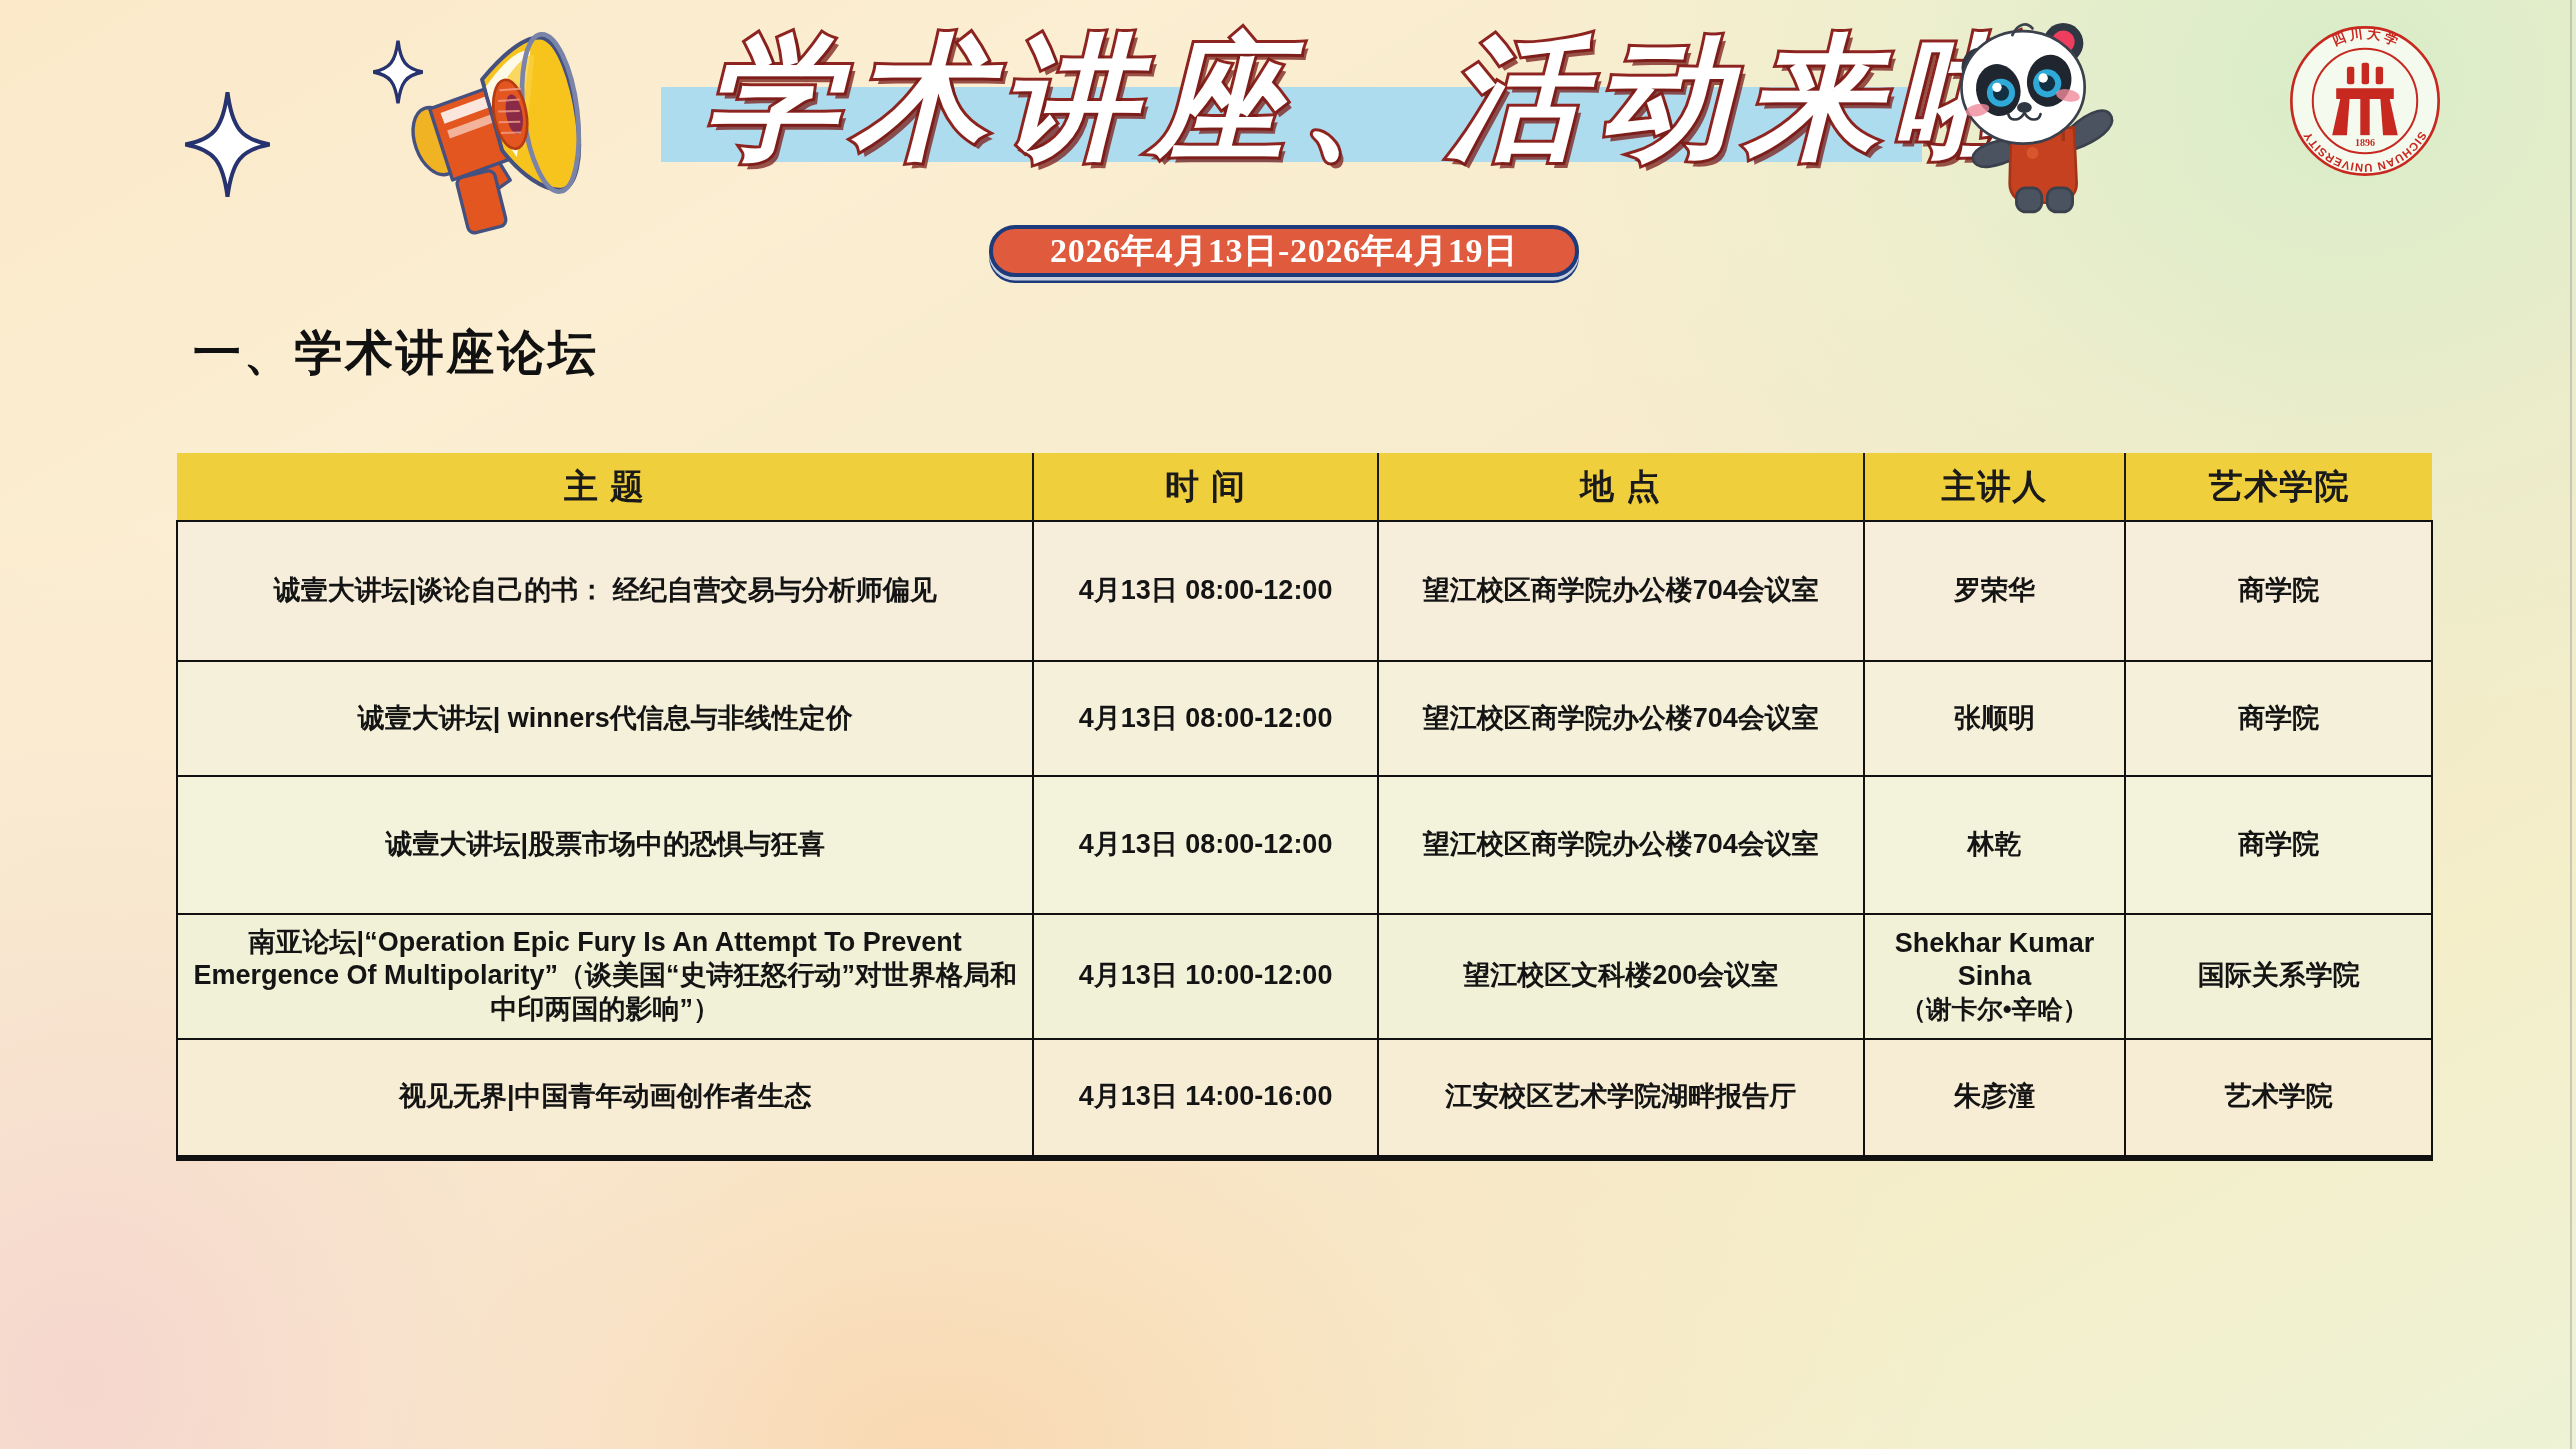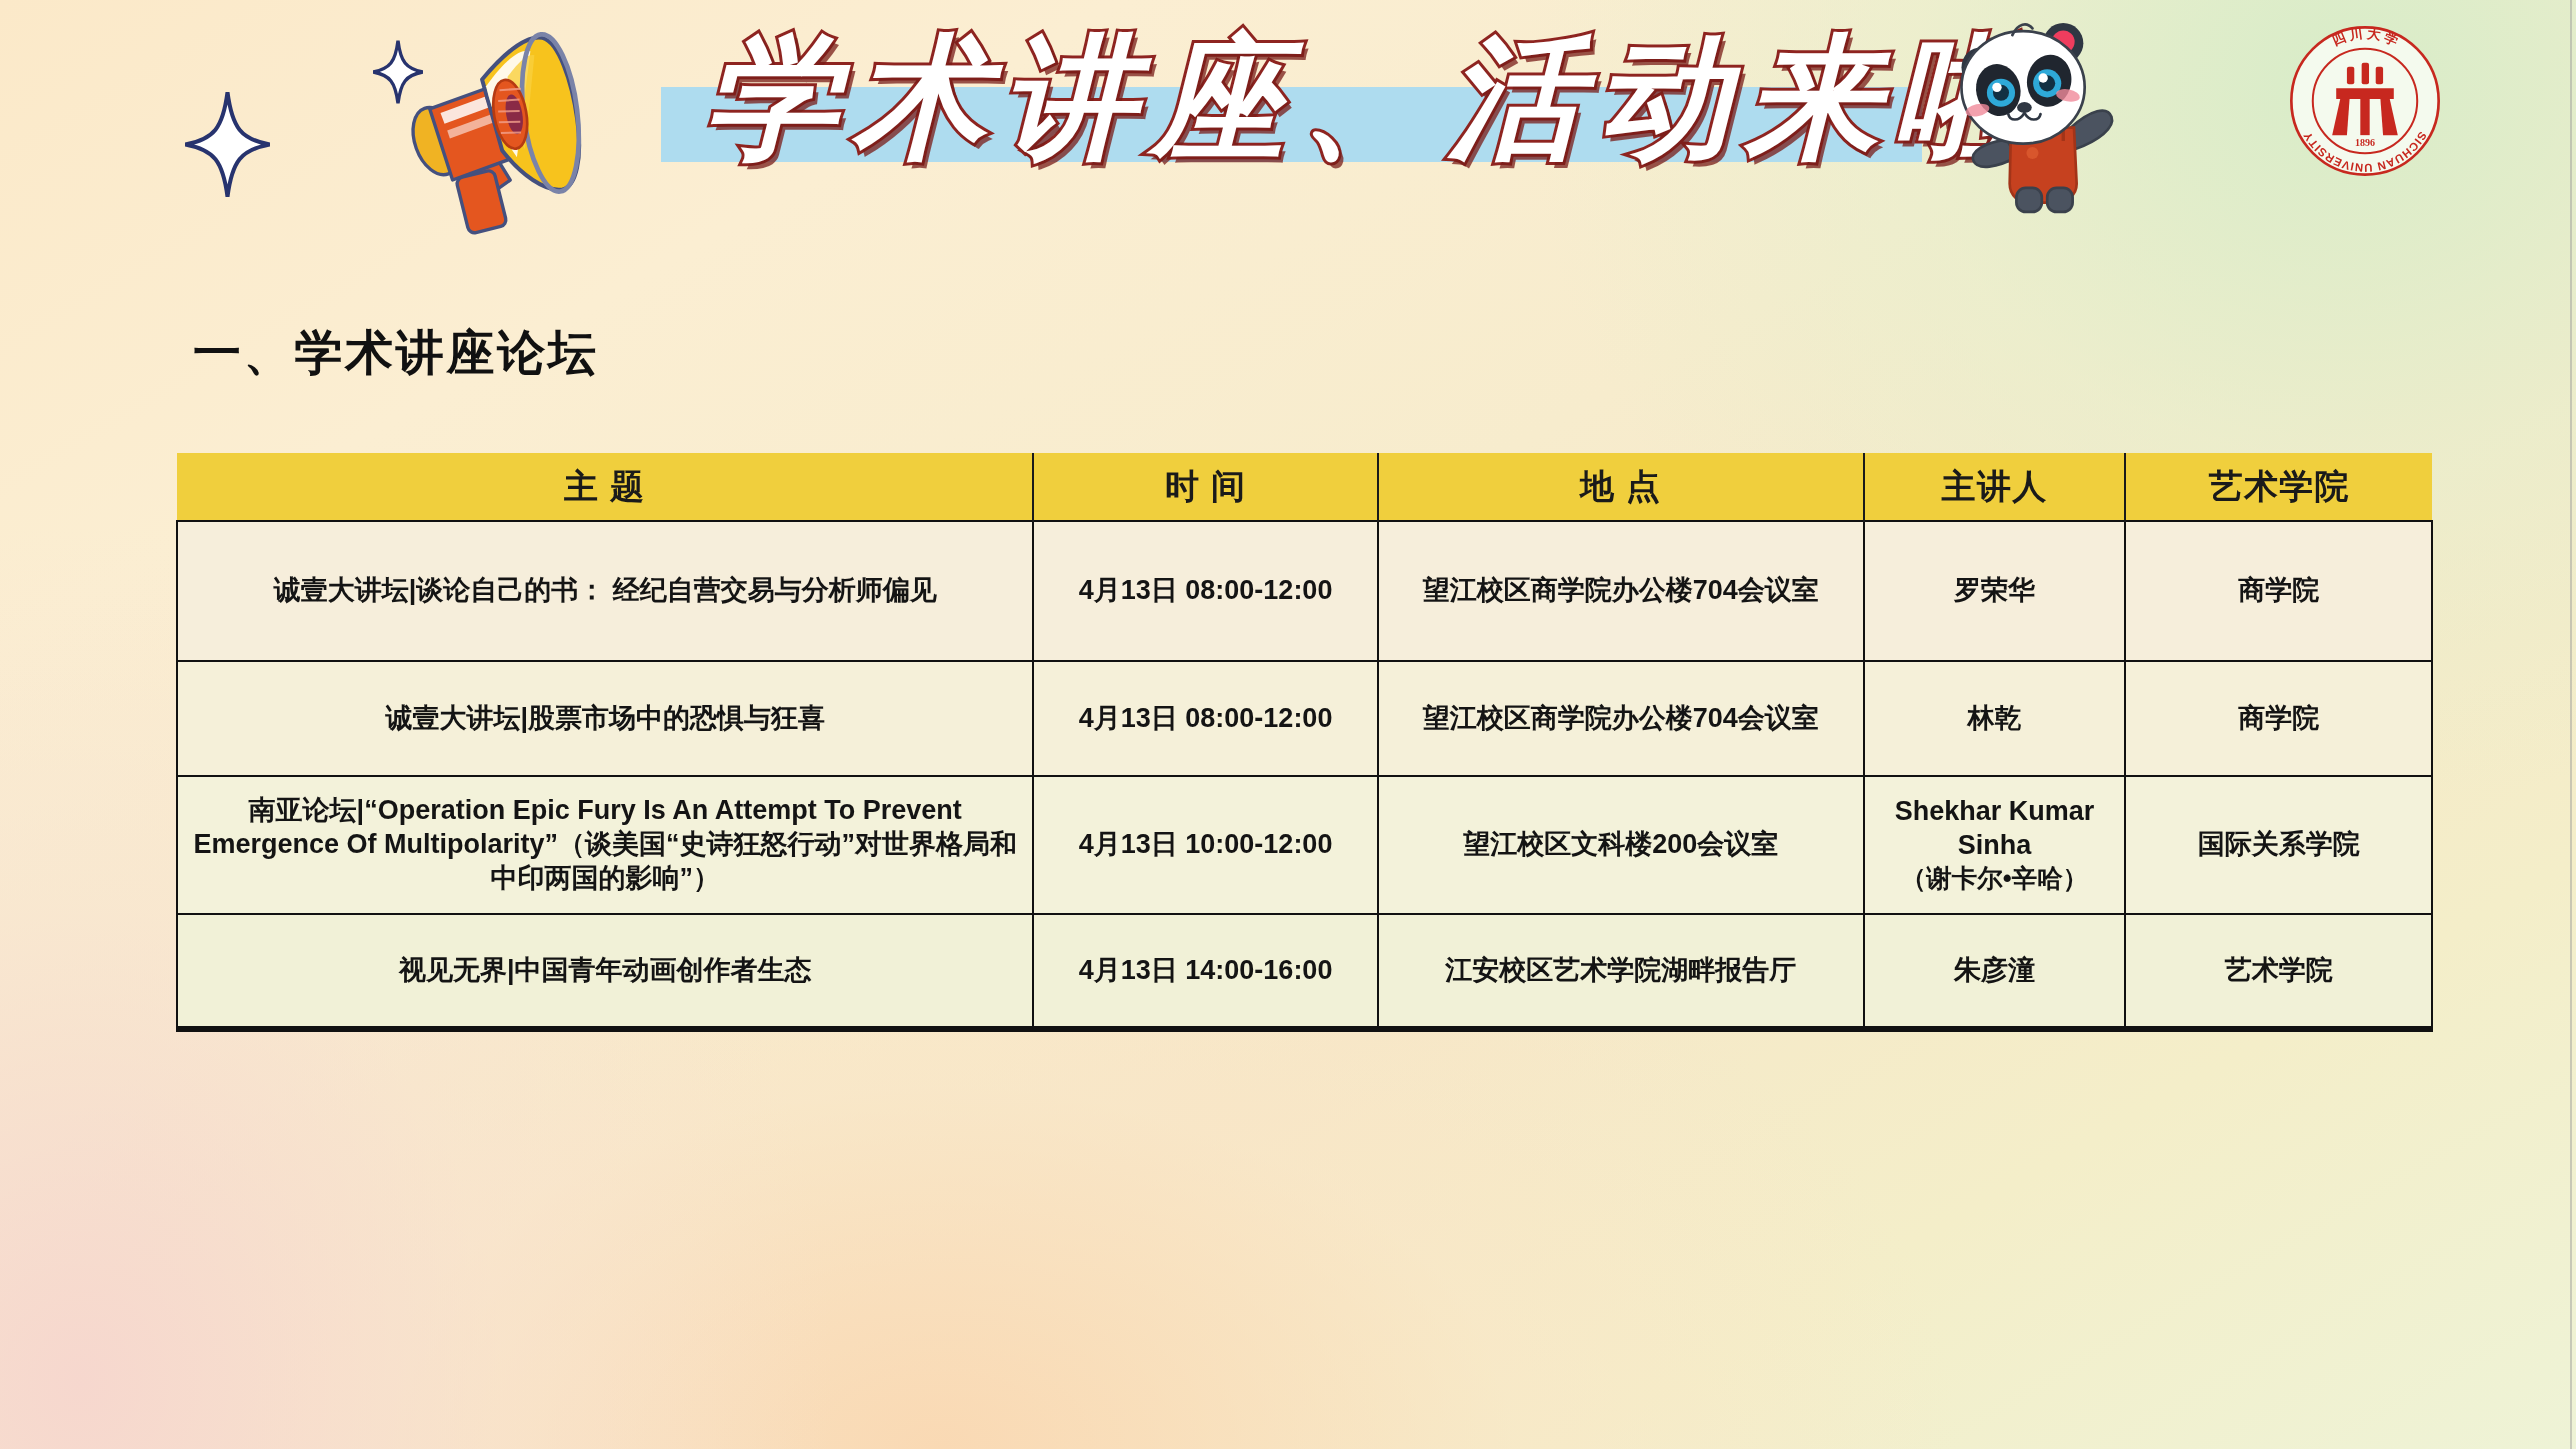--- a/index.html
+++ b/index.html
@@ -216,20 +216,23 @@
           <line x1="282" y1="156" x2="314" y2="155"></line>
           <line x1="283" y1="172" x2="315" y2="171"></line>
           <line x1="286" y1="188" x2="316" y2="187"></line>
         </g>
       </svg>
     </div>
 
     <div class="title-band"></div>
     <div class="title-text">学术讲座、活动来啦</div>
 
+    <div class="date-badge">
+      <span>2026年4月13日-2026年4月19日</span>
+    </div>
 
     <div class="panda">
       <svg width="221" height="215" viewBox="0 0 330 320">
 
         <path d="M205 180 C238 150 262 146 268 162 C274 178 248 198 214 210 Z" fill="#4b5360" stroke="#3a414c" stroke-width="4"></path>
 
         <path d="M112 196 C78 200 56 214 62 228 C68 242 98 238 126 222 Z" fill="#4b5360" stroke="#3a414c" stroke-width="4"></path>
 
         <path d="M118 178 L212 178 L216 262 C216 280 200 290 186 290 L144 290 C130 290 116 280 116 262 Z" fill="#c6411f" stroke="#a33418" stroke-width="4"></path>
 
@@ -318,20 +321,27 @@
       </thead>
       <tbody>
         <tr>
           <td class="cell-topic">诚壹大讲坛|谈论自己的书： 经纪自营交易与分析师偏见</td>
           <td class="cell-time">4月13日 08:00-12:00</td>
           <td class="cell-place">望江校区商学院办公楼704会议室</td>
           <td class="cell-speaker">罗荣华</td>
           <td class="cell-org">商学院</td>
         </tr>
         <tr>
+          <td class="cell-topic">诚壹大讲坛| winners代信息与非线性定价</td>
+          <td class="cell-time">4月13日 08:00-12:00</td>
+          <td class="cell-place">望江校区商学院办公楼704会议室</td>
+          <td class="cell-speaker">张顺明</td>
+          <td class="cell-org">商学院</td>
+        </tr>
+        <tr>
           <td class="cell-topic">诚壹大讲坛|股票市场中的恐惧与狂喜</td>
           <td class="cell-time">4月13日 08:00-12:00</td>
           <td class="cell-place">望江校区商学院办公楼704会议室</td>
           <td class="cell-speaker">林乾</td>
           <td class="cell-org">商学院</td>
         </tr>
         <tr>
           <td class="cell-topic">南亚论坛|“Operation Epic Fury Is An Attempt To Prevent Emergence Of Multipolarity”（谈美国“史诗狂怒行动”对世界格局和中印两国的影响”）</td>
           <td class="cell-time">4月13日 10:00-12:00</td>
           <td class="cell-place">望江校区文科楼200会议室</td>

